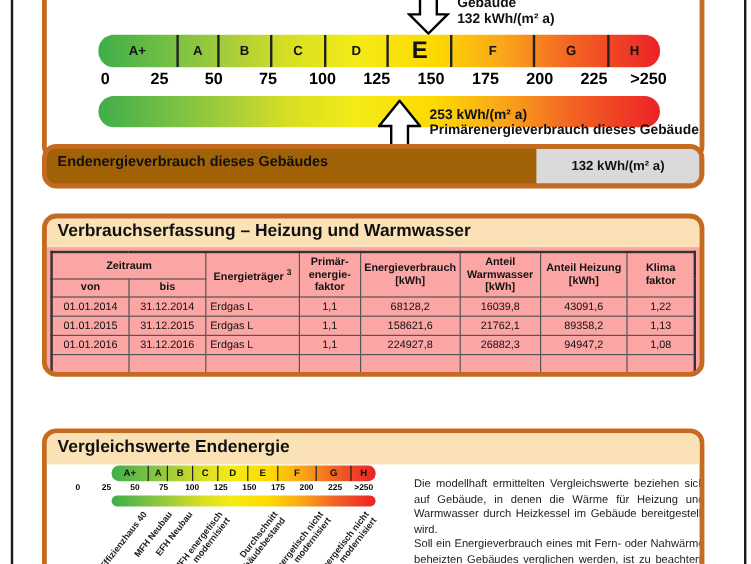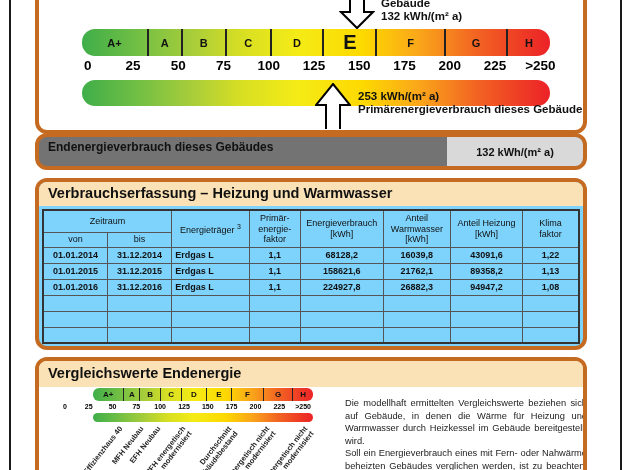--- a/index.html
+++ b/index.html
@@ -21,34 +21,34 @@
   .band .seg.sel { font-size:20px; }
   .ticks-row { position:absolute; left:26px; top:68px; width:498px; display:grid; grid-template-columns:repeat(11,1fr); }
   .ticks-row span { text-align:center; font-weight:bold; font-size:13.5px; color:#000; }
   .gradient-bar { position:absolute; left:43px; top:90px; width:468px; height:26px; border-radius:13px;
           background:linear-gradient(90deg,#3fae49 0%,#72bf44 12%,#aace39 24%,#d7df23 34%,#f5eb16 46%,#fdd900 60%,#faa61a 72%,#f26522 84%,#ec2227 100%); }
   .arrow-svg { position:absolute; }
   .endenergy-note { position:absolute; left:300px; top:-6px; font-weight:bold; font-size:11.5px; line-height:13px; color:#111; }
   .primenergy-note { position:absolute; left:319px; top:100px; font-weight:bold; font-size:11.5px; line-height:13px; color:#111; }
 
   
-  .panel-strip { top:133px; height:37px; background:#737373; }
+  .panel-strip { top:120px; height:37px; background:#a16207; }
   .strip-title { position:absolute; left:9px; top:3px; font-weight:bold; font-size:12px; color:#111; }
   .strip-sub { position:absolute; left:9px; top:17px; font-size:9.5px; color:#222; }
   .value-box { position:absolute; right:0; top:0; bottom:0; width:136px; background:#d9d9d9; display:flex; align-items:center; justify-content:center; font-weight:bold; font-size:11px; color:#111; }
 
   
-  .panel-table { top:178px; height:172px; background:#7dd3fc; }
+  .panel-table { top:178px; height:136px; background:#fca5a5; }
   .peach-head { position:absolute; left:0; top:0; right:0; height:24px; background:#fae2b6; }
   .panel-title { position:absolute; left:9px; top:3px; font-weight:bold; font-size:14.5px; color:#111; }
   table.consumption { position:absolute; left:3px; top:27px; width:538px; border-collapse:collapse; table-layout:fixed; }
   table.consumption th, table.consumption td { border:1px solid #555; font-size:9px; color:#111; text-align:center; vertical-align:middle; }
   table.consumption { border:2px solid #333; }
-  table.consumption th { font-weight:normal; line-height:10.5px; padding:1px 0; }
-  table.consumption td { font-weight:bold; height:16px; }
+  table.consumption th { font-weight:bold; line-height:10.5px; padding:1px 0; }
+  table.consumption td { font-weight:normal; height:16px; }
   table.consumption td.left { text-align:left; padding-left:3px; }
   table.consumption sup { font-size:7px; }
 
   
   .panel-compare { top:357px; height:210px; background:#fff; }
   .small-band { position:absolute; left:54px; top:27px; width:220px; height:13px; border-radius:6px; overflow:hidden; display:flex;
           background:linear-gradient(90deg,#3fae49 0%,#72bf44 12%,#aace39 24%,#d7df23 34%,#f5eb16 46%,#fdd900 60%,#faa61a 72%,#f26522 84%,#ec2227 100%); }
   .small-band .seg { display:flex; align-items:center; justify-content:center; font-weight:bold; font-size:8px; color:#111; border-right:1px solid #222; }
   .small-band .seg:last-child { border-right:none; }
   .small-ticks { position:absolute; left:14px; top:42px; width:262px; display:grid; grid-template-columns:repeat(11,1fr); }

